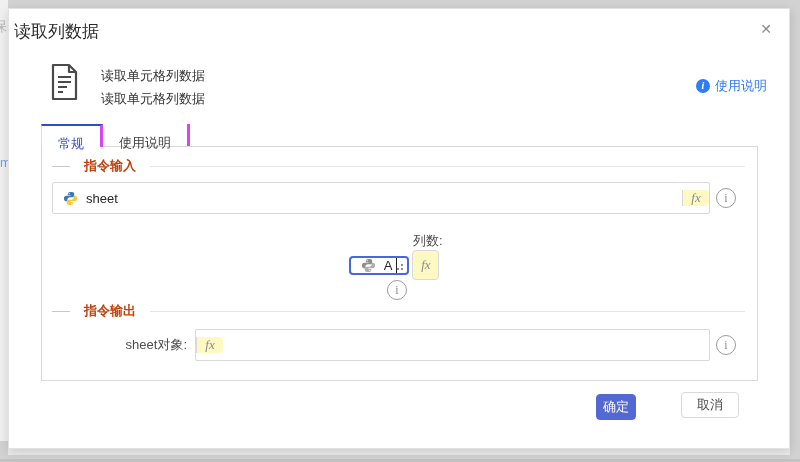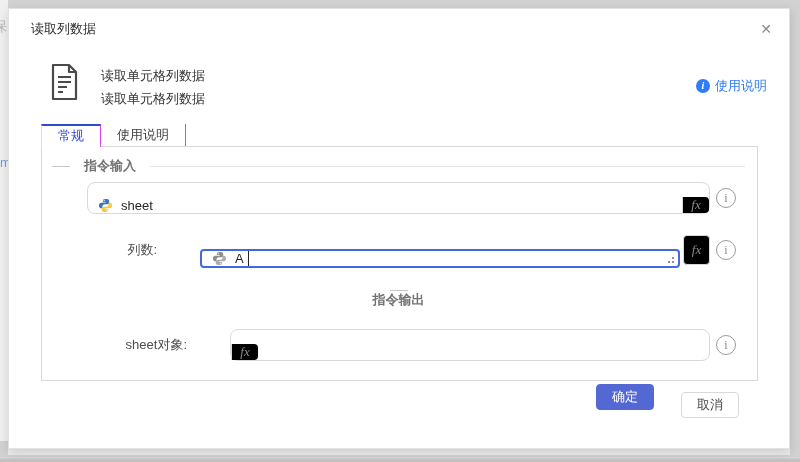--- a/index.html
+++ b/index.html
@@ -21,82 +21,82 @@
   .bg-band { position:absolute; left:8px; top:449px; width:782px; height:6px; background:#ececec; }
   .bg-bottom-line { position:absolute; left:0; bottom:0; width:800px; height:3px; background:#c2c2c2; }
 
   .dialog {
     position:absolute; left:8px; top:8px; width:782px; height:441px;
     background:#ffffff; border:1px solid #e2e2e2;
     box-shadow:0 3px 10px rgba(0,0,0,0.14);
     z-index:1;
   }
   .titlebar { position:absolute; left:0; top:0; width:100%; height:40px; }
-  .dlg-title { position:absolute; left:22px; top:11px; font-size:13px; color:#2b2b2b; }
+  .dlg-title { position:absolute; left:5px; top:11px; font-size:17px; color:#2b2b2b; }
   .close-x {
     position:absolute; right:13px; top:10px; width:20px; height:20px;
     color:#8a8a8a; font-size:14px; text-align:center; line-height:20px; cursor:pointer;
   }
 
   .doc-icon { position:absolute; left:40px; top:54px; width:30px; height:38px; }
   .name-line1 { position:absolute; left:92px; top:58px; color:#333; }
   .name-line2 { position:absolute; left:92px; top:81px; color:#333; }
   .help-link {
     position:absolute; right:22px; top:68px; display:flex; align-items:center; gap:5px;
     color:#2e7cf6; cursor:pointer; text-decoration:none; font-size:13px;
   }
   .help-dot {
     width:14px; height:14px; border-radius:50%; background:#2e7cf6; color:#fff;
     font-size:10px; line-height:14px; text-align:center;
     font-family:"Liberation Serif","DejaVu Serif",serif; font-weight:bold; font-style:italic;
   }
 
   .tabs { position:absolute; left:32px; top:115px; height:23px; display:flex; z-index:3; }
   .tab {
-    padding:0 16px; height:22px; line-height:21px; font-size:13px; color:#404040;
-    cursor:pointer; border-right:1px solid #d946ef; background:transparent;text-align:right;
+    padding:8px 16px; height:22px; line-height:21px; font-size:13px; color:#404040;
+    cursor:pointer; border-right:3px solid #d946ef; background:transparent;text-align:right;
   }
   .tab.active {
     background:#fff; color:#3a50c8; border-top:2px solid #2f4bc7;
     border-left:1px solid #e0e0e0; height:23px; line-height:19px;
   }
 
   .content-box {
     position:absolute; left:32px; top:137px; width:717px; height:235px;
     border:1px solid #d9d9d9; background:#fff; z-index:2;
   }
   .section-header {
     position:absolute; left:10px; right:12px; display:flex; align-items:center;
   }
   .section-header .dash { width:18px; height:1px; background:#c8c8c8; }
-  .section-header .stitle { font-weight:bold; color:#737373; margin:0 14px 0 14px; font-size:13px; }
+  .section-header .stitle { font-weight:bold; color:#c2410c; margin:0 14px 0 14px; font-size:13px; }
   .section-header .hline { flex:1; height:1px; background:#e6e6e6; }
   .sh-input { top:10px; }
-  .sh-output { top:143px;flex-direction:column; }
+  .sh-output { top:155px; }
 
   .row { position:absolute; left:10px; right:21px; display:flex; align-items:center; }
   .row-sheet { top:35px; height:32px; }
-  .row-cols  { top:85px; height:36px; }
+  .row-cols  { top:85px; height:36px;flex-direction:column; }
   .row-save  { top:182px; height:32px; }
   .flabel { text-align:right; color:#4d4d4d; margin-right:8px; flex:none; }
   .lbl-w1 { width:105px; }
   .lbl-w2 { width:135px; }
 
   .igroup {
-    flex:1; display:flex; align-items:flex-end; height:32px;
-    border:1px solid #d9d9d9; border-radius:8px; background:#fff;margin-left:35px;
+    flex:1; display:flex; align-items:center; height:32px;
+    border:1px solid #d9d9d9; border-radius:2px; background:#fff;
   }
   .ibox {
     flex:1; display:flex; align-items:center; gap:8px; padding:0 10px;
     position:relative; min-width:0;
   }
   .ivalue { color:#262626; white-space:nowrap; }
   .fx-btn {
     flex:none; width:27px; display:flex; align-items:center; justify-content:center;
-    border:none; border-left:1px solid #d9d9d9; background:#000000; cursor:pointer;
+    border:none; border-left:1px solid #d9d9d9; background:#fef9c3; cursor:pointer;
     color:#8c8c8c; font-size:13px; font-style:italic;
     font-family:"Liberation Serif","DejaVu Serif",serif; border-radius:0 4px 4px 0;
   }
   .row.focused .igroup { border:none; background:transparent; height:36px; }
   .row.focused .ibox {
     border:2px solid #4767e0; border-radius:4px; background:#fff;
   }
   .row.focused .fx-btn {
     border:1px solid #d9d9d9; border-radius:4px; margin-left:3px;
     align-self:center; height:30px;
@@ -114,21 +114,21 @@
     font-family:"Liberation Serif","DejaVu Serif",serif; cursor:pointer; background:#fff;
   }
 
   .py-icon { flex:none; width:15px; height:15px; display:block; }
 
   .footer-btn {
     position:absolute; height:26px; border-radius:4px; font-size:13px;
     cursor:pointer; text-align:center; line-height:24px;
   }
   .btn-ok {
-    left:587px; top:375px; width:58px; background:#5468d4; color:#fff;
+    left:587px; top:385px; width:40px; background:#5468d4; color:#fff;
     border:1px solid #5468d4;
   }
   .btn-cancel {
     left:672px; top:383px; width:58px; background:#fff; color:#4a4a4a;
     border:1px solid #d9d9d9;
   }
 </style>
 </head>
 <body>
 

